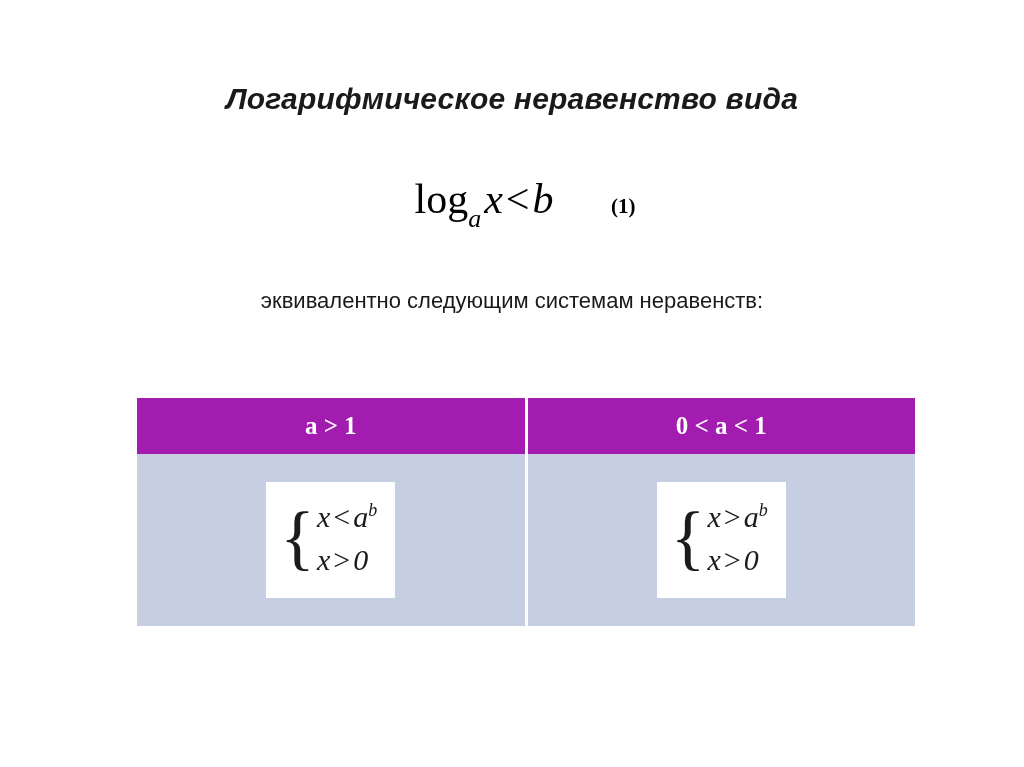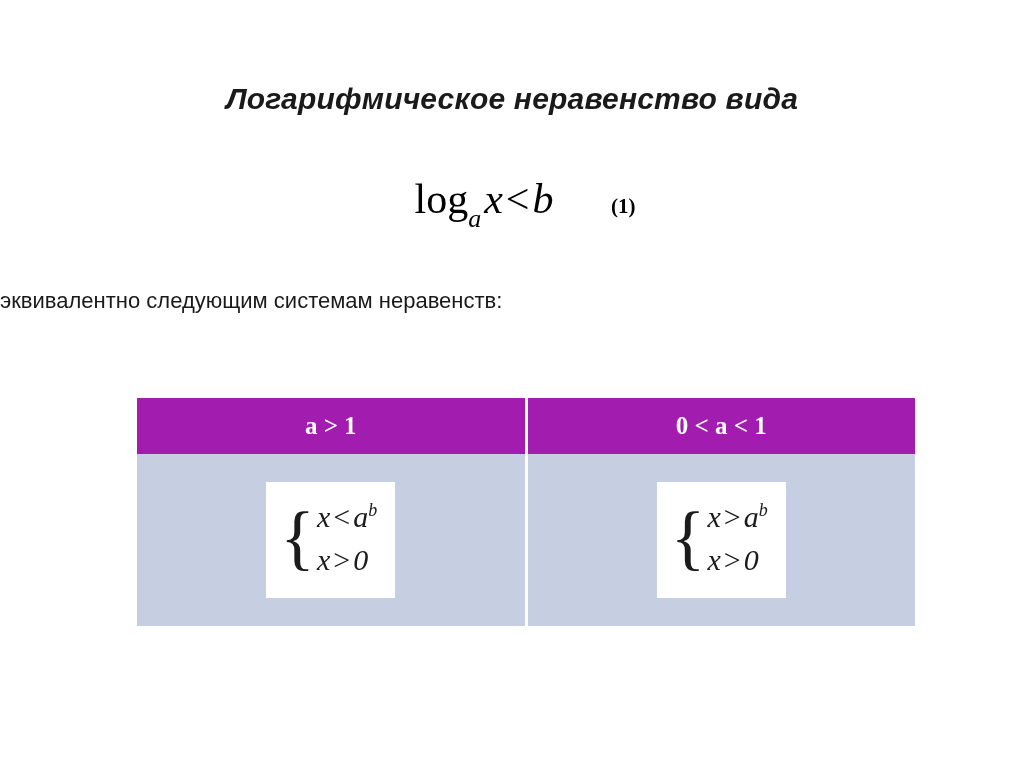--- a/index.html
+++ b/index.html
@@ -73,20 +73,21 @@
     margin-left: 52px;
     position: relative;
     top: 4px;
   }
 
   .subtitle {
     position: absolute;
     left: 0;
     top: 288px;
     width: 1024px;
+    text-align: center;
     font-size: 22px;
     color: #1a1a1a;
   }
 
   .table {
     position: absolute;
     left: 137px;
     top: 398px;
     width: 778px;
     border-collapse: collapse;

